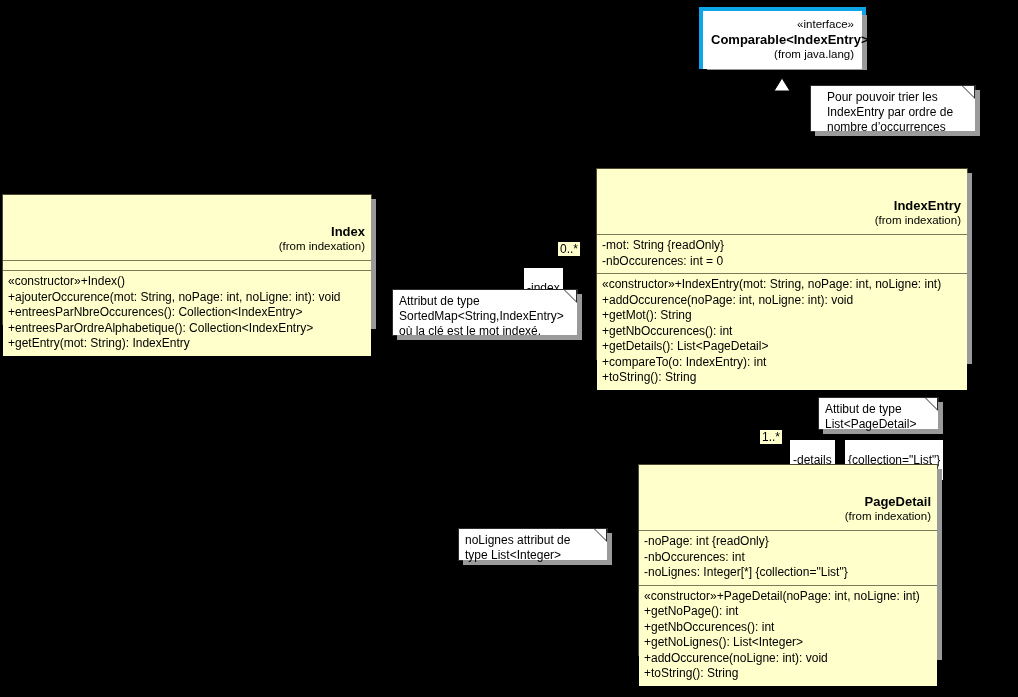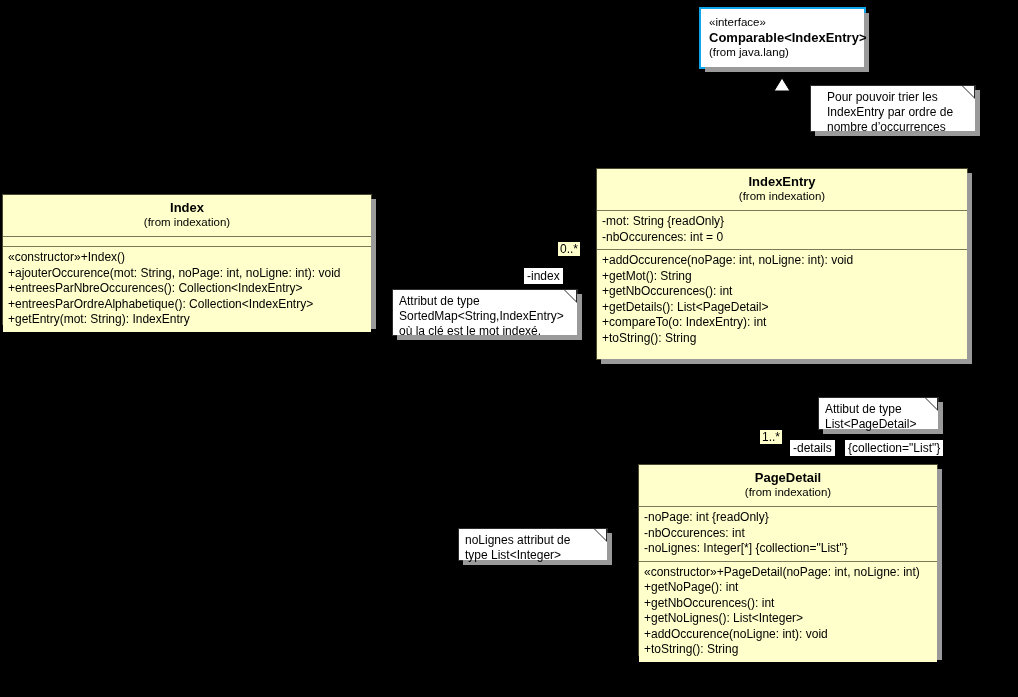--- a/index.html
+++ b/index.html
@@ -52,22 +52,23 @@
     background: #FFFFCC;
   }
   .compartment:last-of-type {
     border-bottom: none;
   }
   .compartment.empty {
     padding: 0;
     height: 9px;
   }
   .class-header {
-    text-align: center;
+    text-align: right;
     padding: 5px 6px 6px 6px;
+    margin-top: 24px;
   }
   .class-name {
     font-weight: bold;
     font-size: 13px;
     line-height: 15px;
   }
   .class-pkg {
     font-size: 11.5px;
     line-height: 15px;
   }
@@ -79,23 +80,23 @@
     white-space: nowrap;
     font-size: 12px;
     line-height: 15.5px;
   }
 
   
   .uml-iface {
     position: absolute;
     box-sizing: border-box;
     background: #FFFFFF;
-    border: 2px solid #0ea5e9;
-    color: #000000;
-    text-align: left;
+    border: 4px solid #0ea5e9;
+    color: #000000;
+    text-align: right;
     font-size: 12px;
   }
   .uml-iface .shadow-r {
     position: absolute;
     top: 4px;
     right: -5px;
     width: 5px;
     bottom: -5px;
     background: #9a9a9a;
   }
@@ -150,21 +151,21 @@
   }
   .note-line { white-space: nowrap; position: relative; z-index: 2;}
 
   
   .assoc-label {
     position: absolute;
     background: #FFFFFF;
     color: #000000;
     font-size: 12px;
     line-height: 14px;
-    padding: 1px 3px;
+    padding: 13px 3px;
     white-space: nowrap;
   }
   .mult-label {
     position: absolute;
     background: #FFFFCC;
     color: #000000;
     font-size: 12px;
     line-height: 14px;
     padding: 0px 2px;
     white-space: nowrap;
@@ -226,20 +227,21 @@
     <div class="shadow-b"></div>
     <div class="compartment class-header">
       <div class="class-name">IndexEntry</div>
       <div class="class-pkg">(from indexation)</div>
     </div>
     <div class="compartment">
       <div class="member">-mot: String {readOnly}</div>
       <div class="member">-nbOccurences: int = 0</div>
     </div>
     <div class="compartment">
+      <div class="member">«constructor»+IndexEntry(mot: String, noPage: int, noLigne: int)</div>
       <div class="member">+addOccurence(noPage: int, noLigne: int): void</div>
       <div class="member">+getMot(): String</div>
       <div class="member">+getNbOccurences(): int</div>
       <div class="member">+getDetails(): List&lt;PageDetail&gt;</div>
       <div class="member">+compareTo(o: IndexEntry): int</div>
       <div class="member">+toString(): String</div>
     </div>
   </div>
 
   <div class="uml-class" style="left:2px; top:194px; width:370px; height:131px;">

